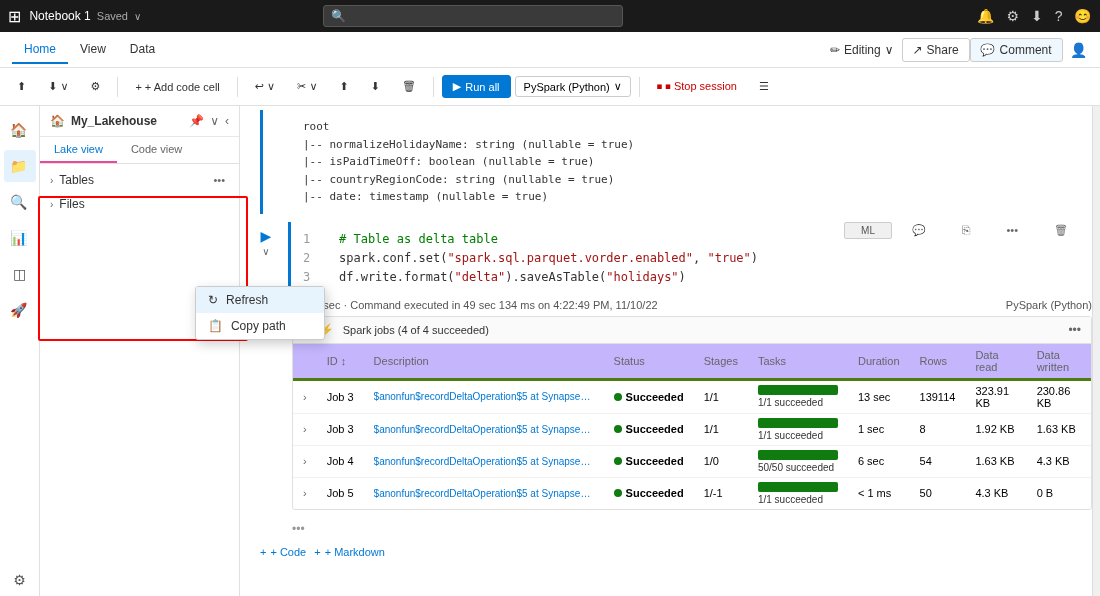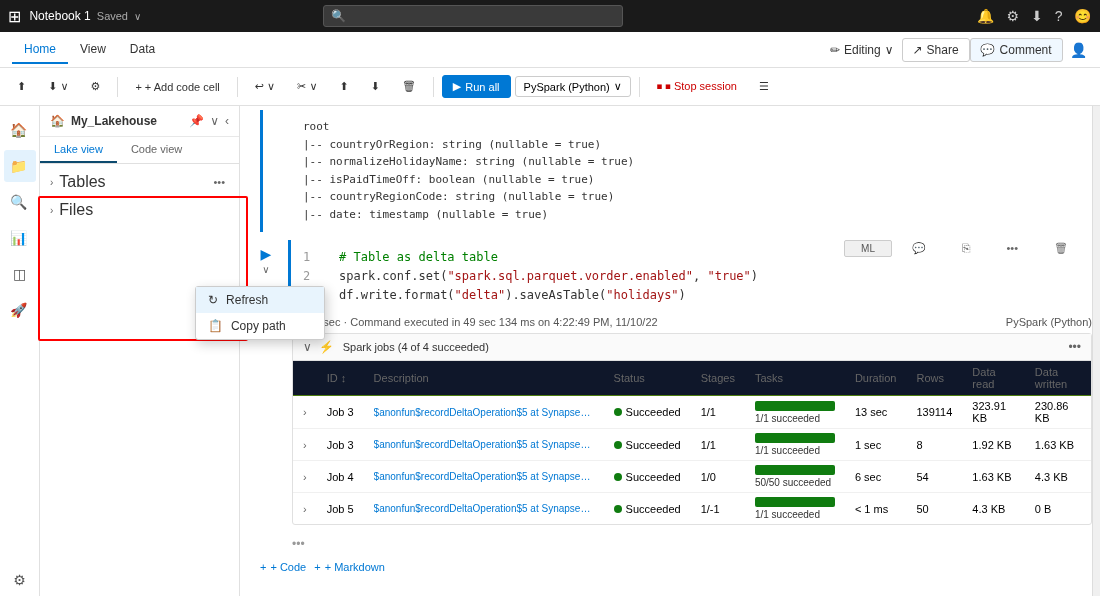--- a/index.html
+++ b/index.html
@@ -76,29 +76,29 @@
     }
     .panel-header {
       display: flex; align-items: center; padding: 8px 10px; border-bottom: 1px solid #e8e8e8; gap: 6px;
     }
     .panel-title { font-size: 12px; font-weight: 600; color: #333; }
     .panel-header-icons { margin-left: auto; display: flex; gap: 6px; color: #666; cursor: pointer; }
 
     
     .view-tabs { display: flex; border-bottom: 1px solid #e0e0e0; }
     .view-tab { padding: 6px 14px; font-size: 11px; cursor: pointer; color: #666; border-bottom: 2px solid transparent; }
-    .view-tab.active { color: #0078d4; border-bottom: 2px solid #0c4a6e; font-weight: 500; }
+    .view-tab.active { color: #0078d4; border-bottom: 2px solid #ec4899; font-weight: 500; }
 
     .tree-section { padding: 4px 0; }
     .tree-item {
       display: flex; align-items: center; padding: 5px 10px; cursor: pointer; gap: 6px;
       font-size: 12px; color: #333;
     }
     .tree-item .chevron { font-size: 10px; color: #666; }
-    .tree-item .item-label { font-size: 16px; }
+    .tree-item .item-label { font-size: 12px; }
     .tree-item .more-btn { margin-left: auto; color: #666; font-size: 11px; padding: 1px 4px; }
 
     
     .context-menu {
       position: absolute; top: 180px; left: 155px; width: 130px;
       background: #fff; border: 1px solid #ccc; box-shadow: 2px 4px 12px rgba(0,0,0,0.2);
       border-radius: 3px; z-index: 100;
     }
     .context-menu-item {
       display: flex; align-items: center; gap: 8px; padding: 6px 12px;
@@ -147,27 +147,27 @@
       display: flex; align-items: center; padding: 6px 10px; gap: 8px;
       background: #fafafa; border-bottom: 1px solid #e0e0e0; cursor: pointer;
     }
     .spark-jobs-title { font-size: 11px; color: #333; font-weight: 500; }
     .spark-jobs-more { margin-left: auto; color: #666; cursor: pointer; }
 
     
     .jobs-table { width: 100%; border-collapse: collapse; font-size: 11px; }
     .jobs-table th {
       padding: 5px 10px; text-align: left; color: #666; font-weight: 500;
-      border-bottom: 1px solid #4d7c0f; background: #0f172a; font-size: 11px;
+      border-bottom: 3px solid #4d7c0f; background: #c4b5fd; font-size: 11px;
     }
     .jobs-table td { padding: 4px 10px; border-bottom: 1px solid #f0f0f0; vertical-align: middle; }
     .jobs-table tr:last-child td { border-bottom: none; }
     .job-link { color: #0078d4; cursor: pointer; text-decoration: none; font-size: 10px; max-width: 220px; overflow: hidden; text-overflow: ellipsis; white-space: nowrap; display: block; }
     .status-badge {
-      display: flex; align-items: center; gap: 4px; font-size: 11px;
+      display: flex; align-items: center; gap: 4px; font-size: 11px; font-weight: bold;
     }
     .status-dot { width: 8px; height: 8px; border-radius: 50%; background: #107c10; }
     .progress-bar-container { height: 10px; background: #e0e0e0; border-radius: 2px; min-width: 80px; }
     .progress-bar { height: 100%; border-radius: 2px; background: #107c10; }
     .progress-label { font-size: 10px; color: #333; white-space: nowrap; }
 
     
     .add-cell-row {
       display: flex; align-items: center; gap: 8px; padding: 6px 20px; color: #0078d4; cursor: pointer;
     }
@@ -309,21 +309,20 @@
       </div>
     </div>
 
     <div class="red-highlight"></div>
   </div>
 
   <div class="main-content">
 
     <div class="schema-output">
       <div>root</div>
-      <div> |-- countryOrRegion: string (nullable = true)</div>
       <div> |-- normalizeHolidayName: string (nullable = true)</div>
       <div> |-- isPaidTimeOff: boolean (nullable = true)</div>
       <div> |-- countryRegionCode: string (nullable = true)</div>
       <div> |-- date: timestamp (nullable = true)</div>
     </div>
 
     <div class="code-cell">
       <div style="display:flex;align-items:flex-start;gap:4px;padding:0 8px;">
         <div style="display:flex;flex-direction:column;align-items:center;gap:2px;min-width:36px;padding-top:6px;">
           <button class="cell-run-btn">▶</button>

